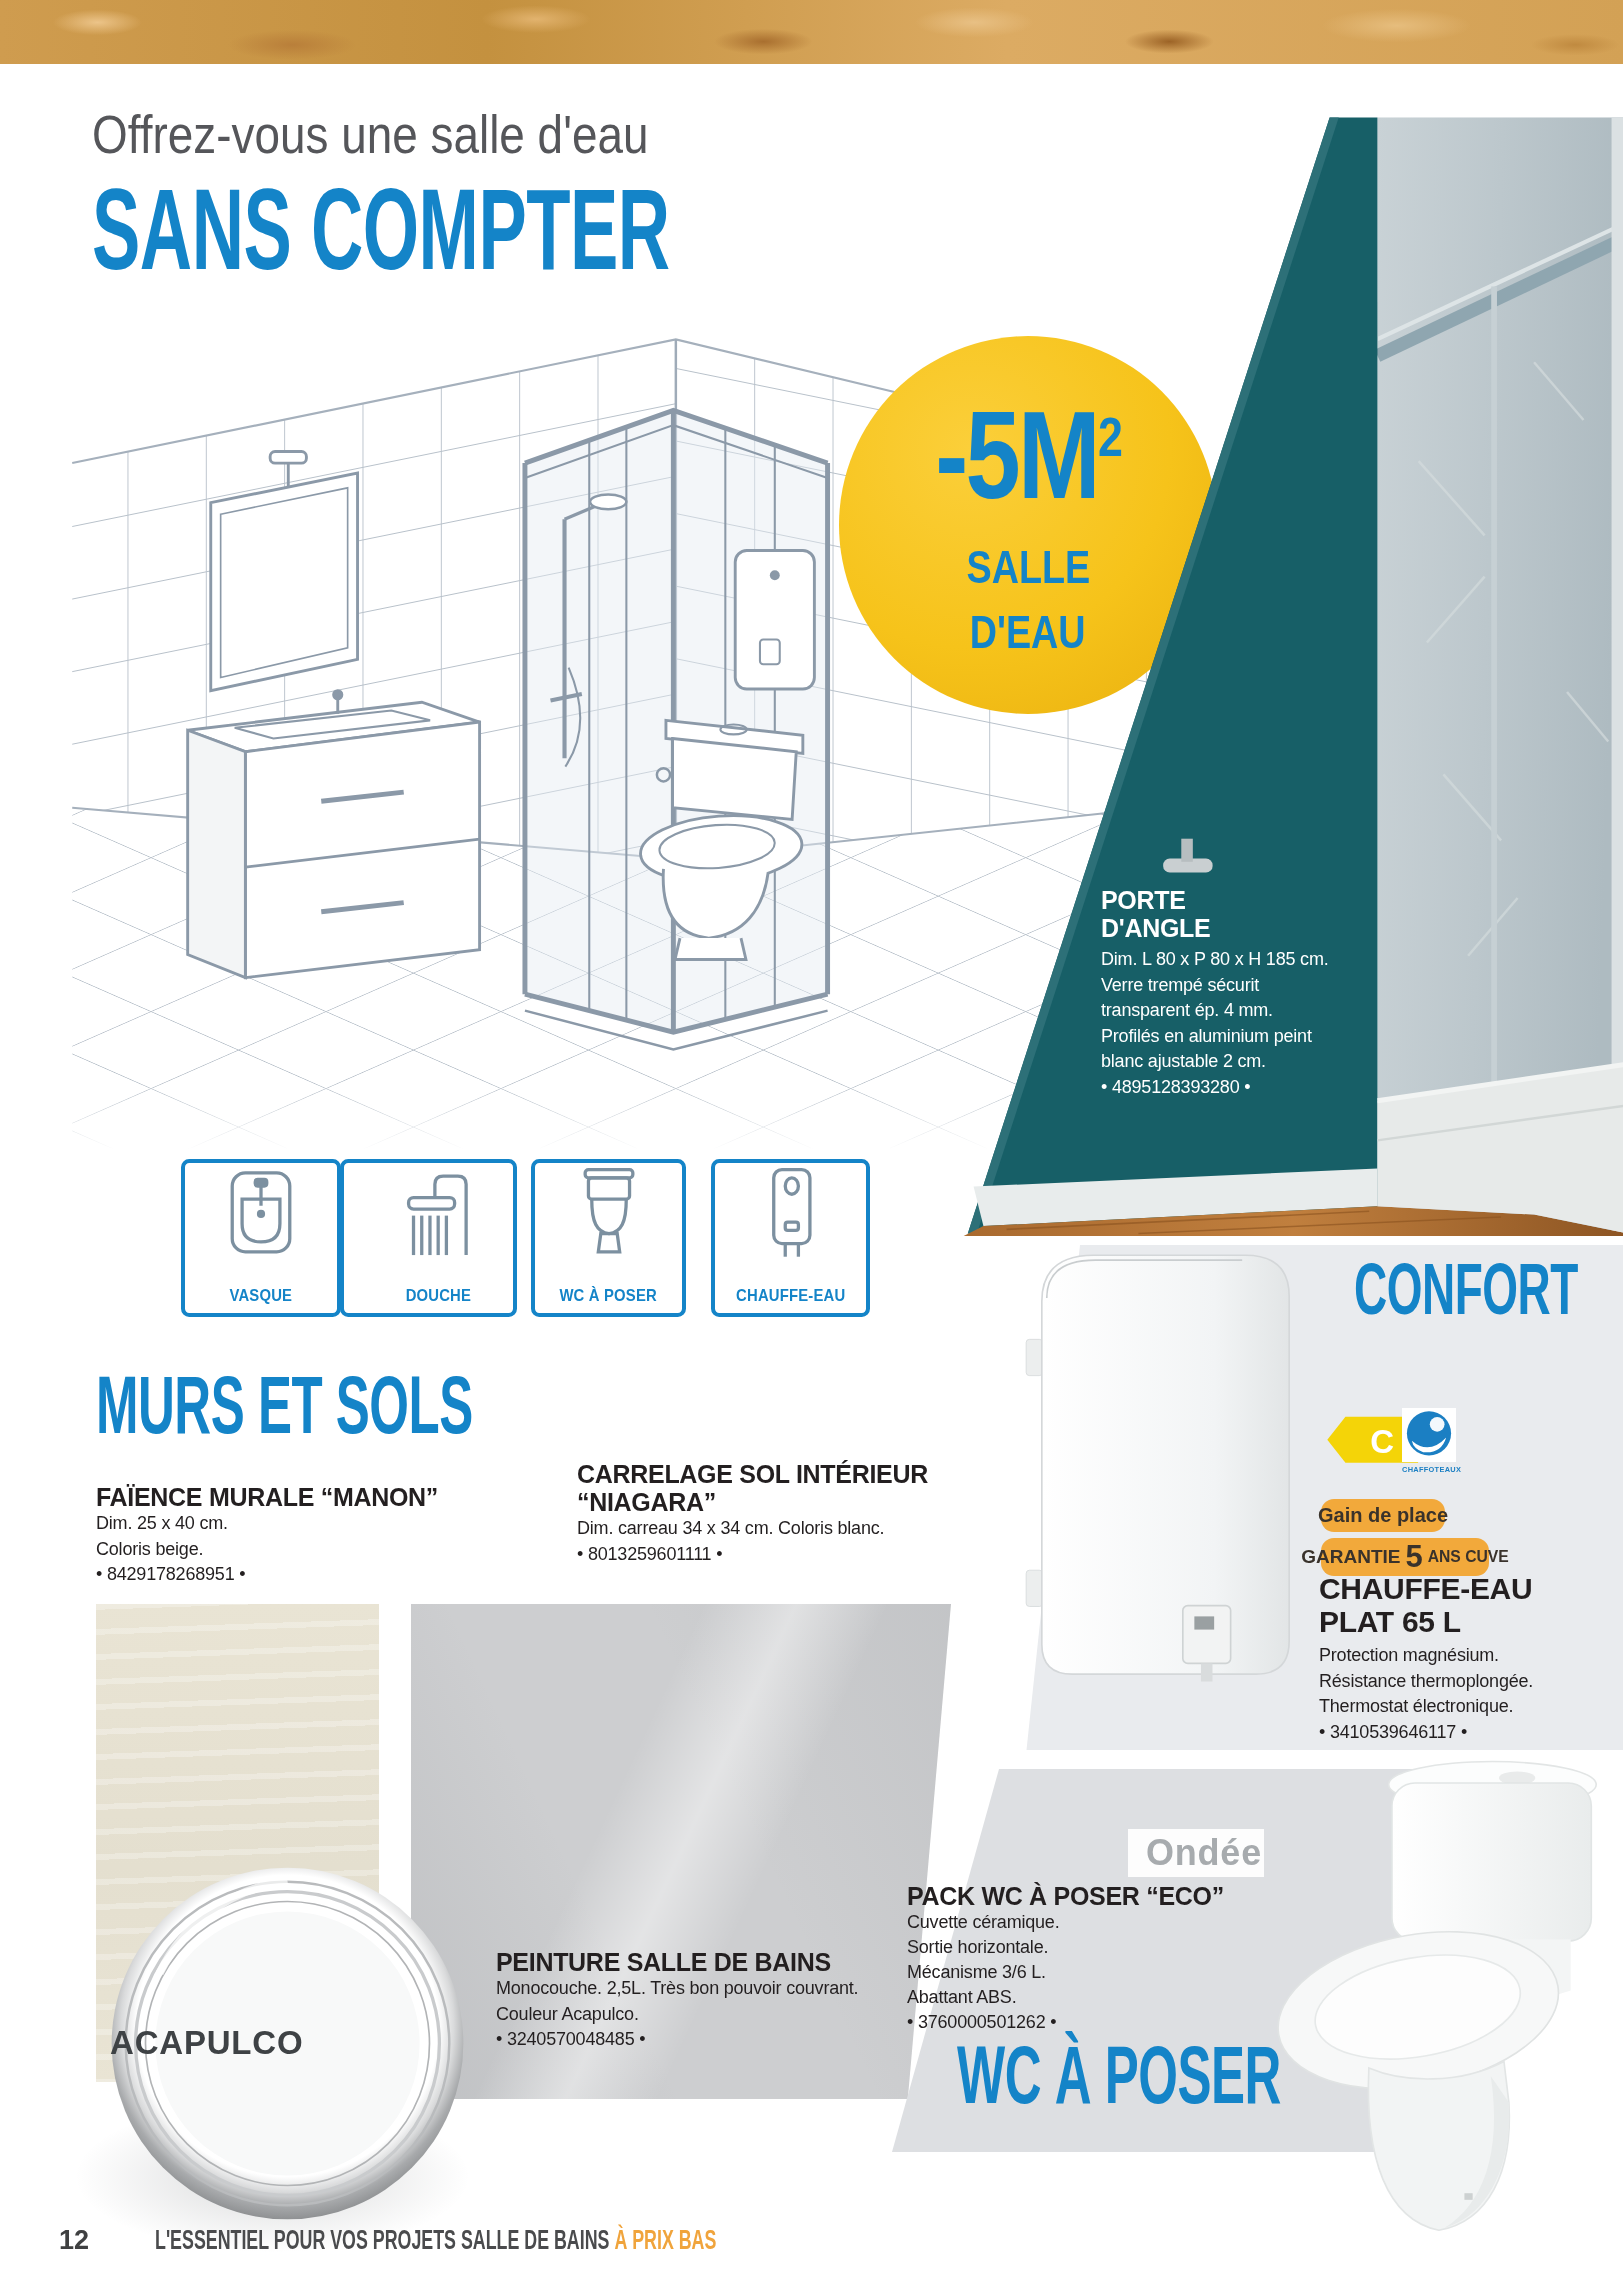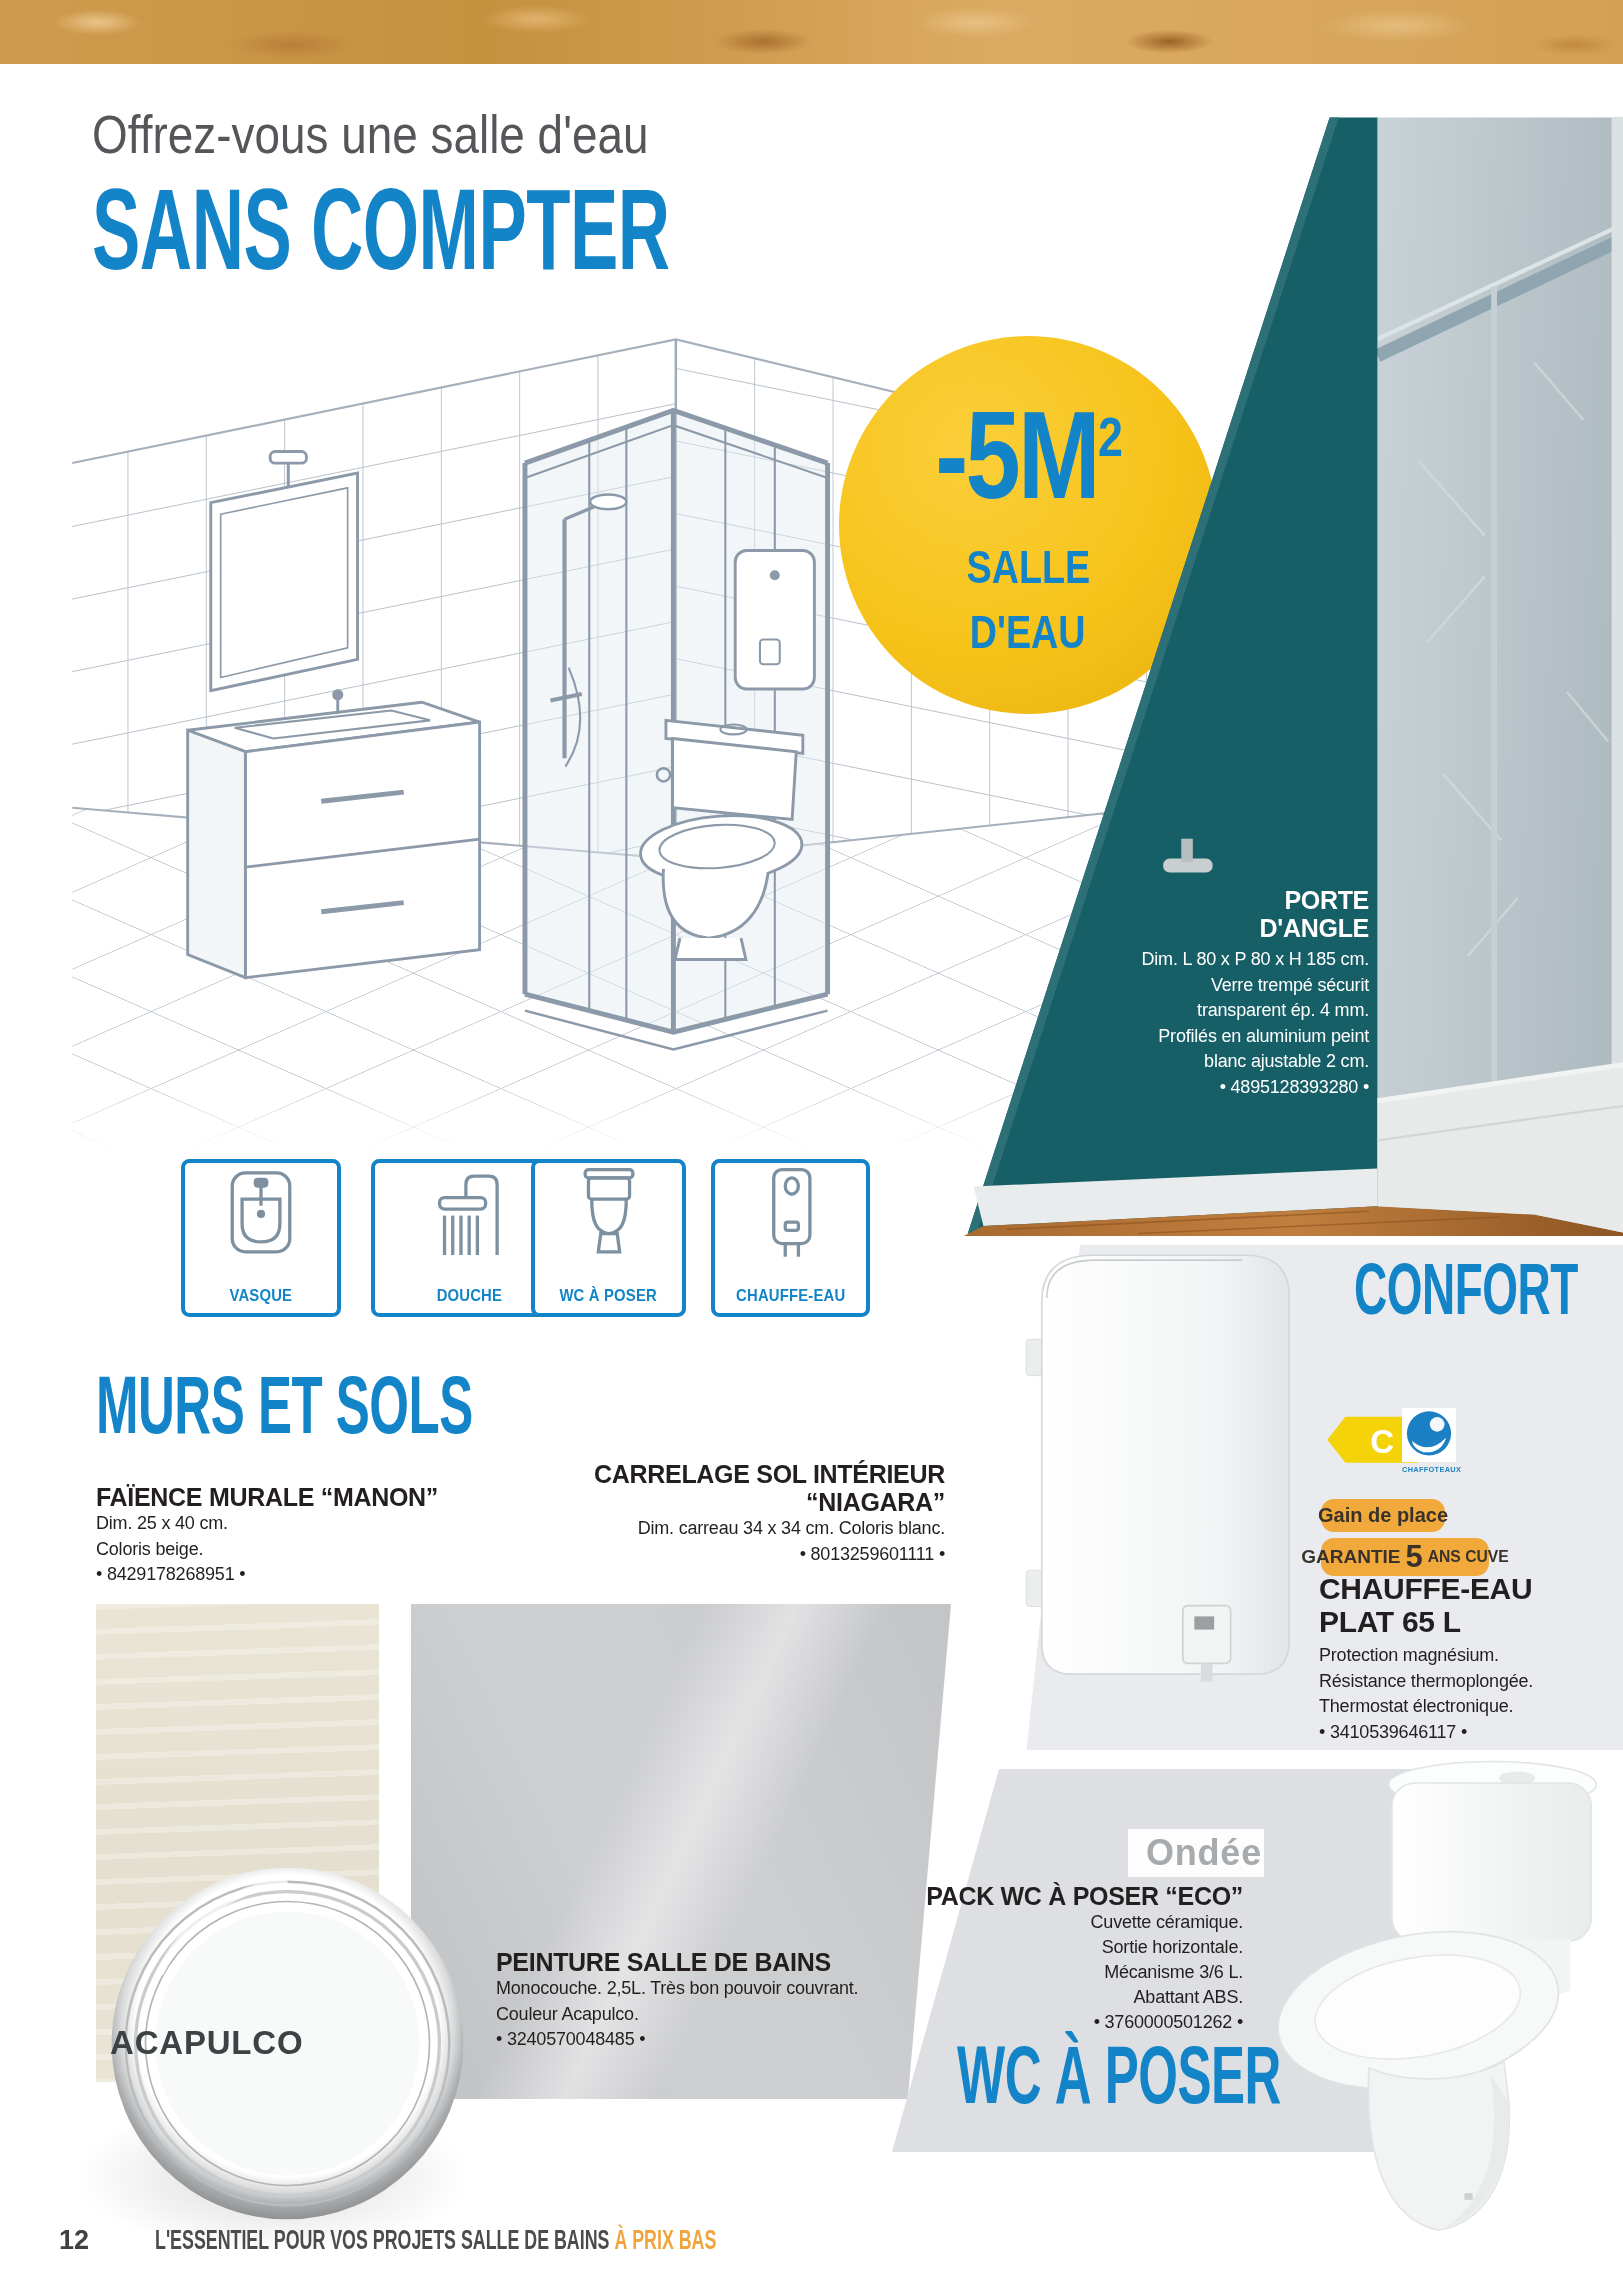--- a/index.html
+++ b/index.html
@@ -32,21 +32,21 @@
     display:flex;flex-direction:column;align-items:center;justify-content:center;text-align:center;gap:15px;}
   .badge-amount{color:#1484c8;font-weight:700;font-size:124px;line-height:1;letter-spacing:-3.3px;
                 transform:scaleX(0.8);transform-origin:center;white-space:nowrap;}
   .badge-amount sup{font-size:56px;vertical-align:super;line-height:0;}
   .badge-sub{color:#1484c8;font-weight:700;font-size:46px;line-height:1.08;letter-spacing:0;
              transform:scaleX(0.82);transform-origin:center;}
 
   
   .ptitle{font-weight:700;font-size:25px;line-height:28px;letter-spacing:-0.3px;}
   .pline{font-size:18px;line-height:25.6px;letter-spacing:-0.2px;}
-  .tright{text-align:right;}
+  .tright{}
   .white{color:#ffffff;}
 
   
   .iconbox{border:4.1px solid #1484c8;border-radius:8.2px;background:#ffffff;
            display:flex;flex-direction:column;align-items:center;}
   .iconlabel{color:#1484c8;font-weight:700;font-size:16.5px;letter-spacing:0.2px;margin-top:auto;margin-bottom:8.2px;
              transform:scaleX(0.9);transform-origin:center;white-space:nowrap;}
 
   
   .swatch-beige{left:96px;top:1604px;width:283px;height:478px;
@@ -242,21 +242,21 @@
       <g stroke="#7c90a0" stroke-width="4" fill="none">
         <rect x="10" y="12" width="70" height="96" rx="16"></rect>
         <path d="M22,44 h46 v30 q0,22 -23,22 q-23,0 -23,-22 z"></path>
         <rect x="38" y="20" width="14" height="8" rx="3" fill="#7c90a0"></rect>
         <line x1="45" y1="28" x2="45" y2="52"></line>
         <circle cx="45" cy="62" r="3" fill="#7c90a0"></circle>
       </g>
     </svg>
     <div class="iconlabel">VASQUE</div>
   </div>
-  <div class="abs iconbox" style="left:371px;top:1159px;width:149px;height:150px;padding-left:20px;">
+  <div class="abs iconbox" style="left:340px;top:1159px;width:149px;height:150px;padding-left:20px;">
     <svg width="82" height="97" viewBox="0 0 90 118">
       <g stroke="#7c90a0" stroke-width="4" fill="none">
         <path d="M40,42 V26 q0,-10 10,-10 h18 q10,0 10,10 V112"></path>
         <rect x="8" y="42" width="56" height="14" rx="6"></rect>
         <line x1="14" y1="64" x2="14" y2="112"></line>
         <line x1="24" y1="64" x2="24" y2="112"></line>
         <line x1="34" y1="64" x2="34" y2="112"></line>
         <line x1="44" y1="64" x2="44" y2="112"></line>
         <line x1="54" y1="64" x2="54" y2="112"></line>
       </g>

